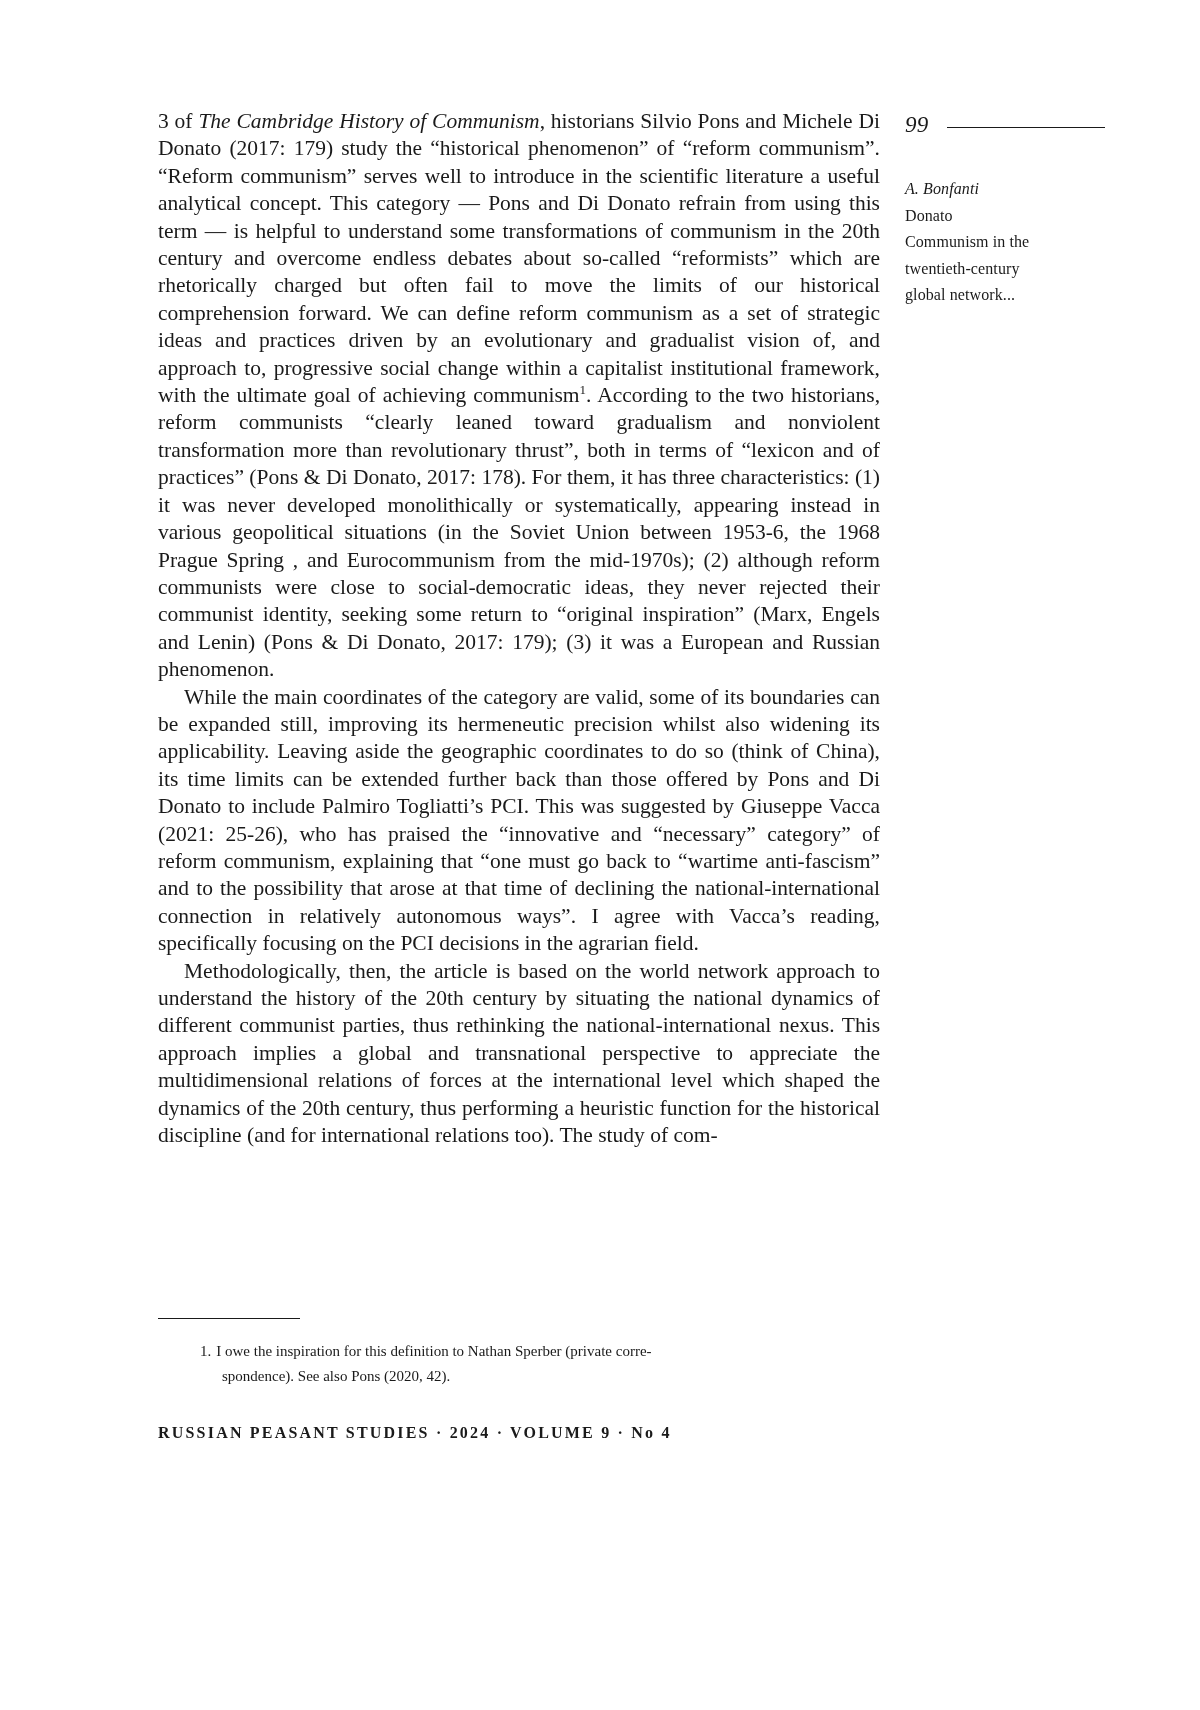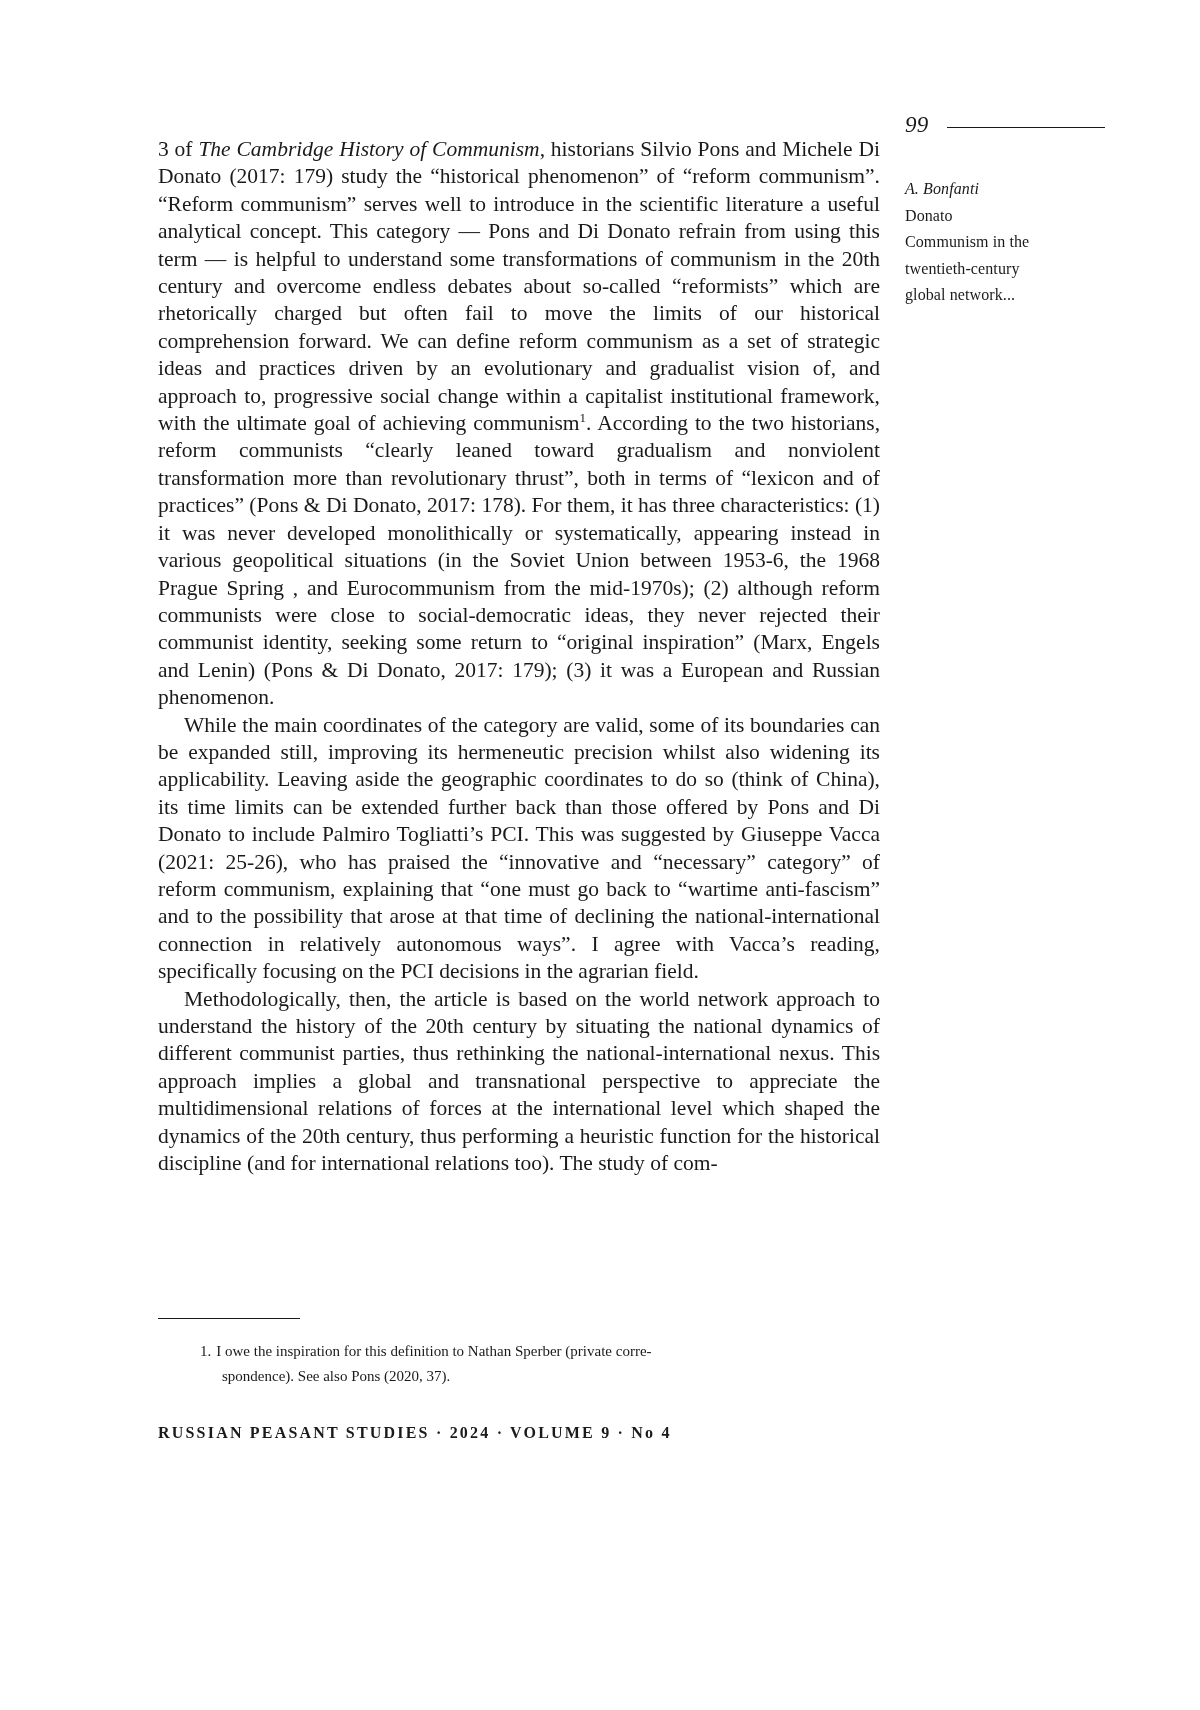--- a/index.html
+++ b/index.html
@@ -22,21 +22,20 @@
     width: 1200px;
     height: 1710px;
   }
 
   
   .text-column {
     position: absolute;
     left: 158px;
     top: 108px;
     width: 722px;
-    margin-top: 28px;
   }
 
   .para {
     font-size: 21.5px;
     line-height: 27.4px;
     text-align: justify;
     text-justify: inter-word;
     margin: 0;
     hyphens: manual;
   }
@@ -152,18 +151,18 @@
       <div class="author">A. Bonfanti</div>
       <div>Donato</div>
       <div>Communism in the</div>
       <div>twentieth-century</div>
       <div>global network...</div>
     </div>
   </div>
 
   <div class="footnote-zone">
     <div class="footnote-rule"></div>
-    <div class="footnote-text"><span class="fn-num">1.</span><span class="fn-body">I owe the inspiration for this definition to Nathan Sperber (private corre-</span><span class="footnote-hang">spondence). See also Pons (2020, 37).</span></div>
+    <div class="footnote-text"><span class="fn-num">1.</span><span class="fn-body">I owe the inspiration for this definition to Nathan Sperber (private corre-</span><span class="footnote-hang">spondence). See also Pons (2020, 42).</span></div>
   </div>
 
   <div class="page-footer">RUSSIAN PEASANT STUDIES · 2024 · VOLUME 9 · No 4</div>
 
 </div>
 
 </body></html>

